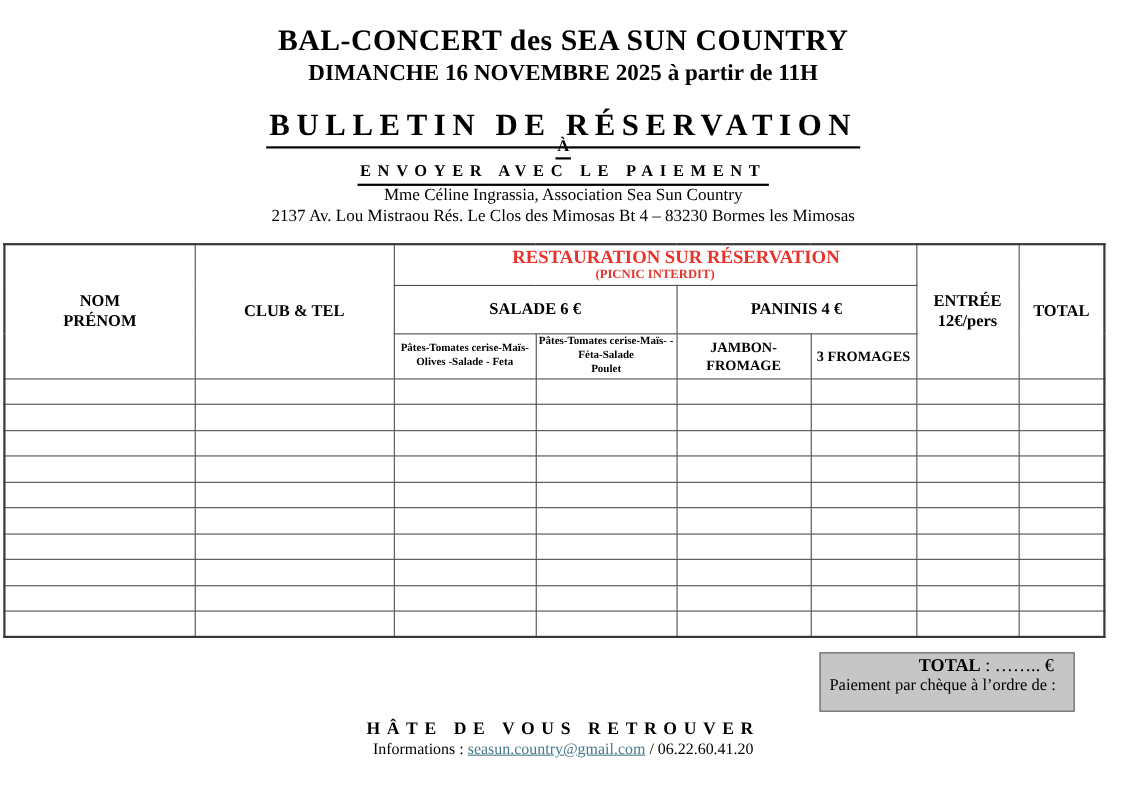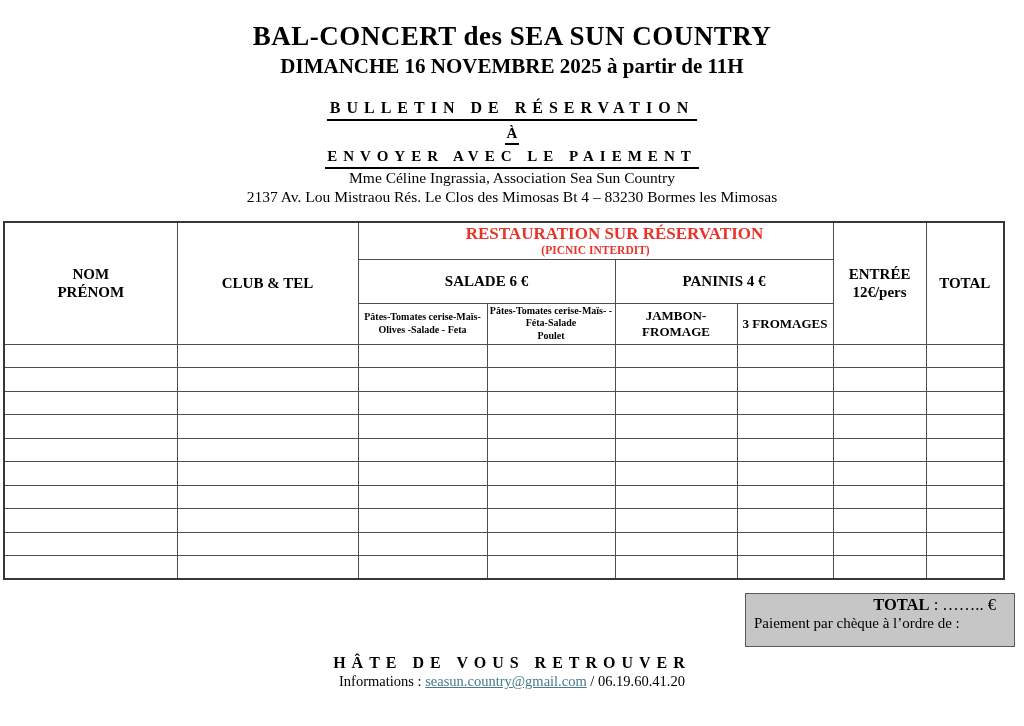--- a/index.html
+++ b/index.html
@@ -4,21 +4,21 @@
 <style>
   * { margin:0; box-sizing:border-box; }
   html,body { background:#fff; }
   body { font-family:"Liberation Serif", serif; color:#000; }
   .page { position:relative; width:1024px; height:726px; background:#ffffff; overflow:hidden; }
 
   .cline { position:absolute; left:0; width:100%; text-align:center; }
   .title   { top:21px;  font-size:27px; font-weight:700; letter-spacing:.5px; }
   .date    { top:54px; font-size:21px; font-weight:700; }
   .b1wrap  { top:99px; }
-  .b1 { display:inline-block; font-size:16px; font-weight:700; letter-spacing:6px; border-bottom:2.5px solid #000; padding:0 3px 2px 3px; }
+  .b1 { display:inline-block; font-size:28px; font-weight:700; letter-spacing:6px; border-bottom:2.5px solid #000; padding:0 3px 2px 3px; }
   .b2wrap  { top:124px; }
   .b2 { display:inline-block; font-size:15px; font-weight:700; border-bottom:2px solid #000; padding:0 2px 1px 2px; }
   .b3wrap  { top:147px; }
   .b3 { display:inline-block; font-size:15px; font-weight:700; letter-spacing:6px; border-bottom:2px solid #000; padding:0 2px 2px 2px; }
   .contact { top:169px; font-size:15.5px; }
   .address { top:188px; font-size:15.5px; }
 
   table.resa { position:absolute; left:3px; top:221px; width:1000px; border-collapse:collapse; table-layout:fixed; }
   table.resa th, table.resa td { border:1px solid #4e4e4e; padding:0 2px; text-align:center; vertical-align:middle; font-family:"Liberation Serif", serif; }
   table.resa { border:2px solid #373737; }
@@ -28,21 +28,21 @@
   tbody tr { height:23.5px; }
   tbody td { background:#fff; }
   .pre { white-space:pre-line; }
   .th-main { font-size:15px; font-weight:700; line-height:1.25; }
   .rest-title { font-size:17px; font-weight:700; color:#e8332b; line-height:1.1;padding-left:38px; }
   .rest-note  { font-size:11.5px; font-weight:700; color:#e8332b; line-height:1.1; }
   .th-group { font-size:15px; font-weight:700; }
   .th-sub { font-size:10px; font-weight:700; line-height:1.25; }
   .th-popt { font-size:13px; font-weight:700; line-height:1.2; }
 
-  .total-box { position:absolute; left:745px; top:593px; width:270px; height:54px; background:#c6c6c6; border:1px solid #5a5a5a; padding:2px 0 0 0; }
+  .total-box { position:absolute; left:745px; top:593px; width:232px; height:54px; background:#c6c6c6; border:1px solid #5a5a5a; padding:2px 0 0 0; }
   .tb-line1 { text-align:right; padding-right:18px; font-size:16.5px; line-height:1.15; }
   .tb-line1 .tlab { font-weight:700; }
   .tb-line2 { text-align:left; padding-left:8px; font-size:15px; line-height:1.15; }
   .tb-line3 { text-align:center; font-size:12.5px; font-weight:700; color:#e8332b; line-height:1.1; }
 
   .closing { top:654px; font-size:16px; font-weight:700; letter-spacing:6px; }
   .info    { top:673px; font-size:14.5px; }
   .email   { color:#467a8c; text-decoration:underline; cursor:pointer; }
 </style>
 </head>
@@ -208,15 +208,15 @@
         </tr>
       </tbody>
   </table>
 
   <div class="total-box">
     <div class="tb-line1"><span class="tlab">TOTAL</span><span> : …….. €</span></div>
     <div class="tb-line2">Paiement par chèque à l’ordre de :</div>
   </div>
 
   <div class="cline closing">HÂTE DE VOUS RETROUVER</div>
-  <div class="cline info"><span>Informations : </span><span class="email">seasun.country@gmail.com</span><span> / 06.19.60.41.20</span></div>
+  <div class="cline info"><span>Informations : </span><span class="email">seasun.country@gmail.com</span><span> / 06.22.60.41.20</span></div>
 
 </div>
 
 </body></html>

